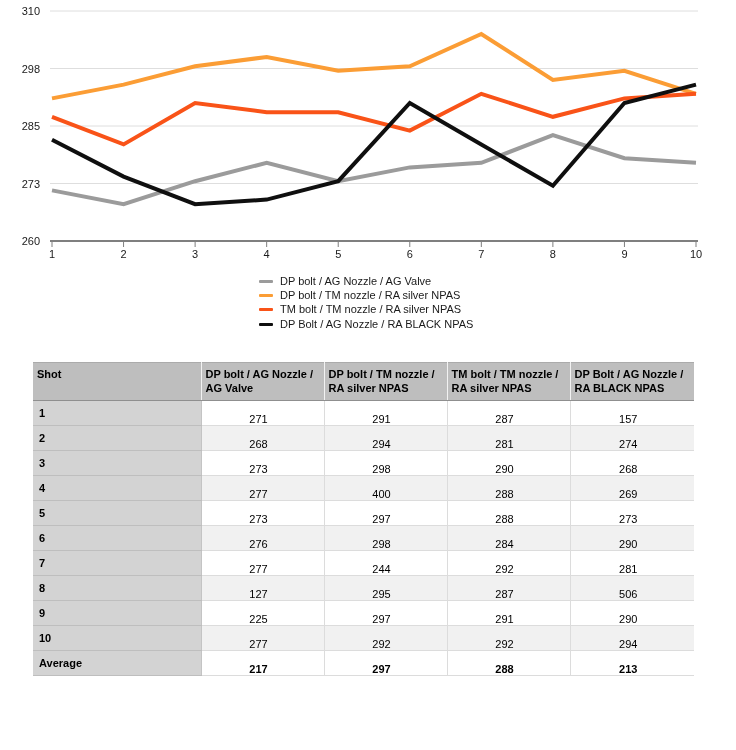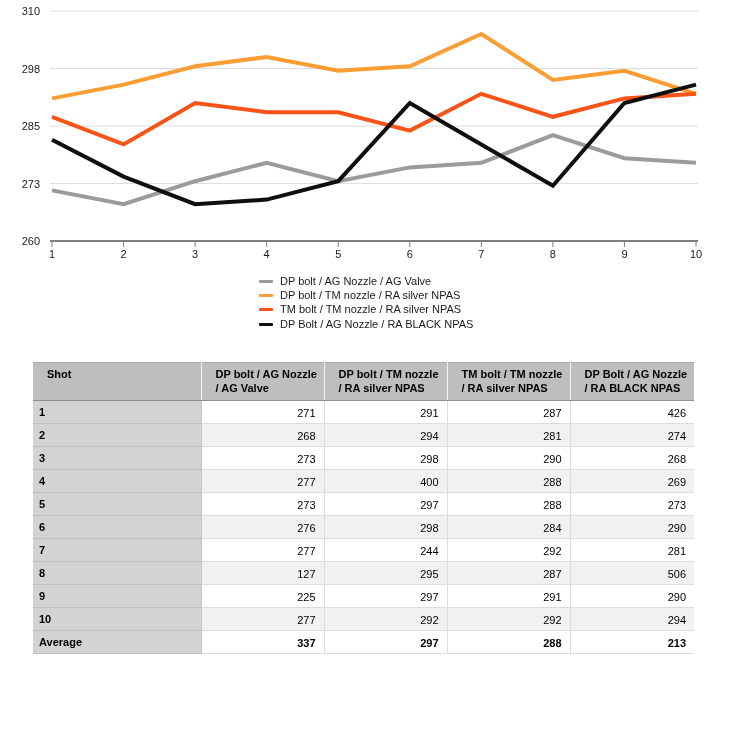--- a/index.html
+++ b/index.html
@@ -47,36 +47,36 @@
   }
   #data-table th, #data-table td {
     font-size: 11px;
     box-sizing: border-box;
     overflow: hidden;
   }
   #data-table thead th {
     background: #bebebe;
     text-align: left; vertical-align: top;
     font-weight: bold; line-height: 13.5px;
-    height: 38px; padding: 5px 6px 0 14px;
+    height: 38px; padding: 5px 6px 0 4px;
     border-top: 1px solid #ababab;
     border-bottom: 1px solid #8f8f8f;
     border-right: 1px solid #f2f2f2;
   }
   #data-table thead th:last-child { border-right: none; }
   #data-table tbody th {
     background: #d3d3d3;
     text-align: left; font-weight: bold;
     height: 23px; padding: 0 6px;
     border-bottom: 1px solid #bebebe;
     border-right: 1px solid #c4c4c4;
   }
   #data-table tbody td {
     background: #ffffff;
-    text-align: right; padding: 1px 8px 0 0;
+    text-align: center; padding: 12px 8px 0 0;
     height: 23px;
     border-bottom: 1px solid #dcdcdc;
     border-right: 1px solid #dcdcdc;
   }
   #data-table tbody td:last-child { border-right: none; }
   #data-table tbody tr:nth-child(even) td { background: #f1f1f1; }
   #data-table tbody tr.bold-values td { font-weight: bold; }
 </style>
 </head>
 <body>
@@ -161,21 +161,21 @@
         <th>TM bolt / TM nozzle / RA silver NPAS</th>
         <th>DP Bolt / AG Nozzle / RA BLACK NPAS</th>
       </tr>
   </thead>
   <tbody id="table-body">
       <tr>
         <th>1</th>
         <td>271</td>
         <td>291</td>
         <td>287</td>
-        <td>426</td>
+        <td>157</td>
       </tr>
       <tr>
         <th>2</th>
         <td>268</td>
         <td>294</td>
         <td>281</td>
         <td>274</td>
       </tr>
       <tr>
         <th>3</th>
@@ -228,19 +228,19 @@
       </tr>
       <tr>
         <th>10</th>
         <td>277</td>
         <td>292</td>
         <td>292</td>
         <td>294</td>
       </tr>
       <tr class="bold-values">
         <th>Average</th>
-        <td>337</td>
+        <td>217</td>
         <td>297</td>
         <td>288</td>
         <td>213</td>
       </tr>
     </tbody>
 </table>
 
 </body></html>

